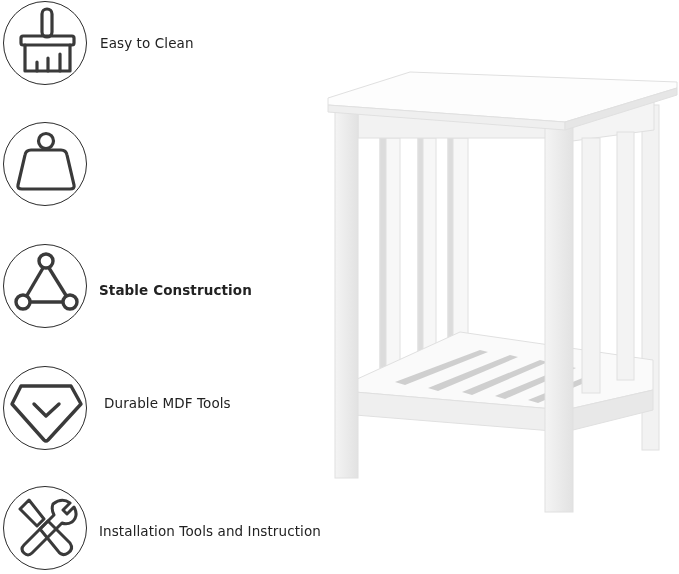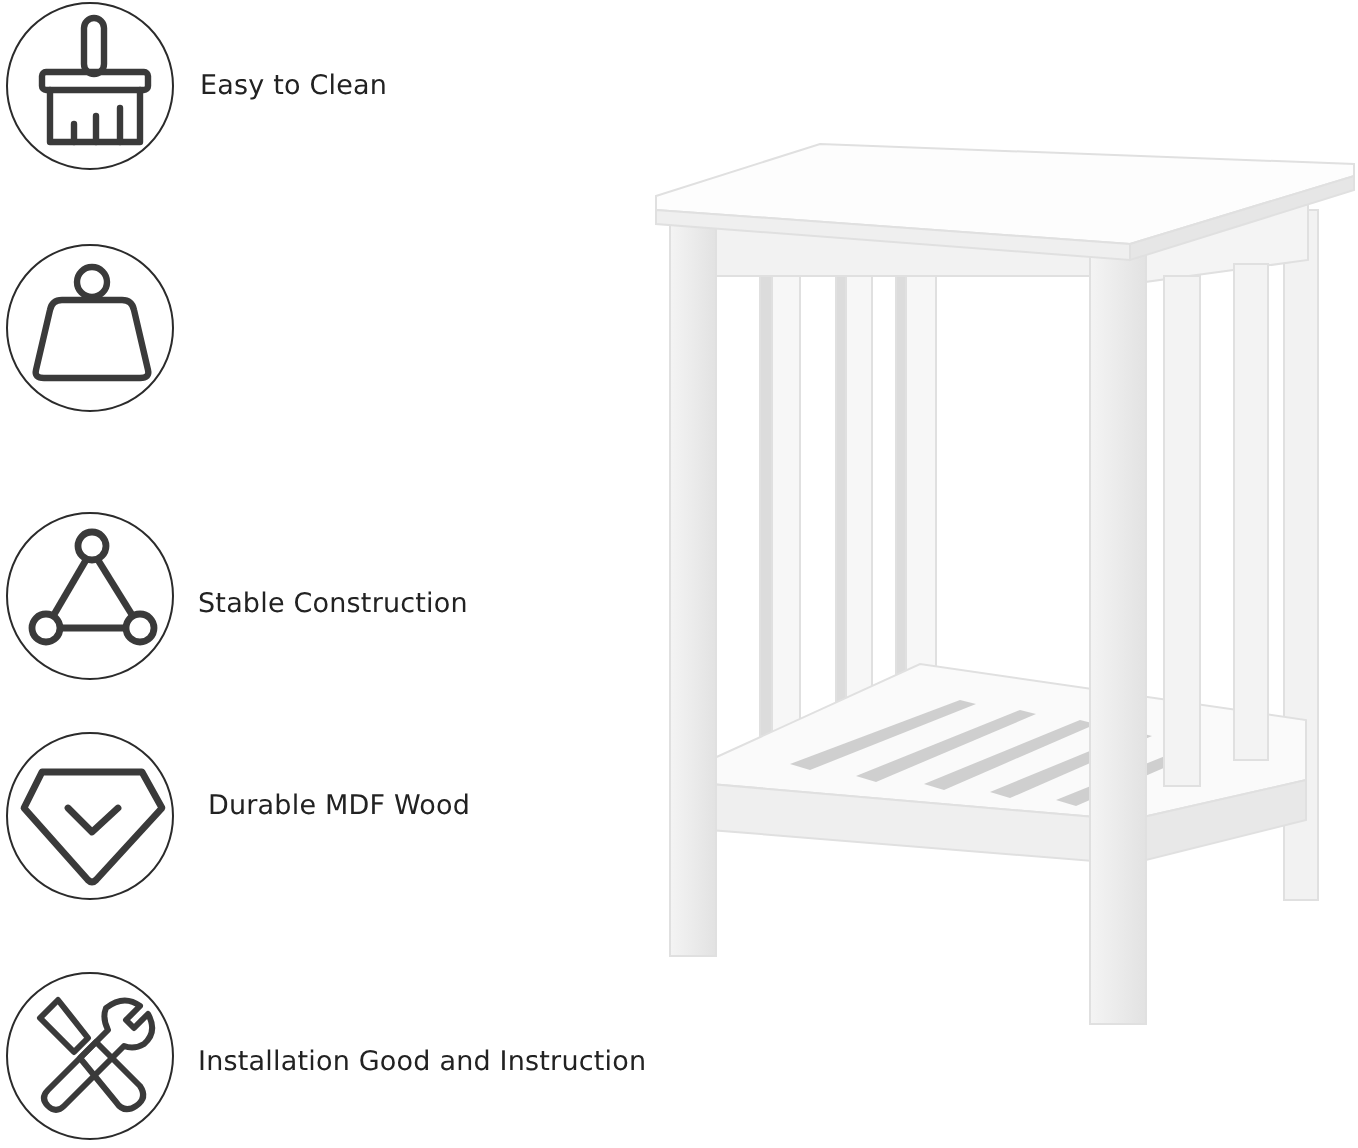--- a/index.html
+++ b/index.html
@@ -33,21 +33,21 @@
   <div class="icon-circle" style="top:2px;">
     <svg viewBox="0 0 84 84">
       <g fill="none" stroke="#3a3a3a" stroke-width="3.2" stroke-linejoin="round">
         <circle cx="42" cy="18" r="7.5"></circle>
         <path d="M27 27 L57 27 Q62 27 63 32 L70 62 Q71 66 66 66 L18 66 Q13 66 14 62 L21 32 Q22 27 27 27 Z"></path>
       </g>
     </svg>
   </div>
 </div>
 
-<div class="feature" style="top:254px;">
+<div class="feature" style="top:242px;font-weight:bold;">
   <div class="icon-circle" style="top:2px;">
     <svg viewBox="0 0 84 84">
       <g fill="none" stroke="#3a3a3a" stroke-width="3.4">
         <line x1="39" y1="23" x2="22" y2="52"></line>
         <line x1="45" y1="23" x2="63" y2="52"></line>
         <line x1="26" y1="57" x2="60" y2="57"></line>
         <circle cx="42" cy="16" r="7"></circle>
         <circle cx="19" cy="57" r="7"></circle>
         <circle cx="66" cy="57" r="7"></circle>
       </g>
@@ -58,36 +58,36 @@
 
 <div class="feature" style="top:364px;">
   <div class="icon-circle" style="top:2px;">
     <svg viewBox="0 0 84 84">
       <g fill="none" stroke="#3a3a3a" stroke-width="3.4" stroke-linejoin="round" stroke-linecap="round">
         <path d="M17 19 L67 19 L77 37 L44 73 Q42 75 40 73 L8 37 Z"></path>
         <path d="M30 37 L42 49 L55 37"></path>
       </g>
     </svg>
   </div>
-  <span class="feature-label" style="left:104px; top:31px;">Durable MDF Wood</span>
+  <span class="feature-label" style="left:104px; top:31px;">Durable MDF Tools</span>
 </div>
 
 <div class="feature" style="top:486px;">
   <div class="icon-circle" style="top:0px;">
     <svg viewBox="0 0 84 84">
       <g fill="none" stroke="#3a3a3a" stroke-width="3" stroke-linejoin="round" stroke-linecap="round">
 
         <path d="M16 22 L25 13 L40 32 L33 39 Z"></path>
         <path d="M36 42 L44 34 L66 56 Q70 62 64 66 Q58 70 54 64 Z"></path>
 
         <path d="M49 17 Q58 10 66 16 L59 23 L63 27 L70 20 Q75 29 68 35 Q63 38 58 36 L28 66 Q24 70 20 66 Q16 62 20 58 L50 28 Q47 22 49 17 Z"></path>
       </g>
     </svg>
   </div>
-  <span class="feature-label" style="left:99px; top:37px;">Installation Good and Instruction</span>
+  <span class="feature-label" style="left:99px; top:37px;">Installation Tools and Instruction</span>
 </div>
 
 <div class="product">
   <svg viewBox="0 0 359 460" width="359" height="460">
     <defs>
       <linearGradient id="legShade" x1="0" x2="1">
         <stop offset="0" stop-color="#f4f4f4"></stop>
         <stop offset="1" stop-color="#e2e2e2"></stop>
       </linearGradient>
     </defs>

